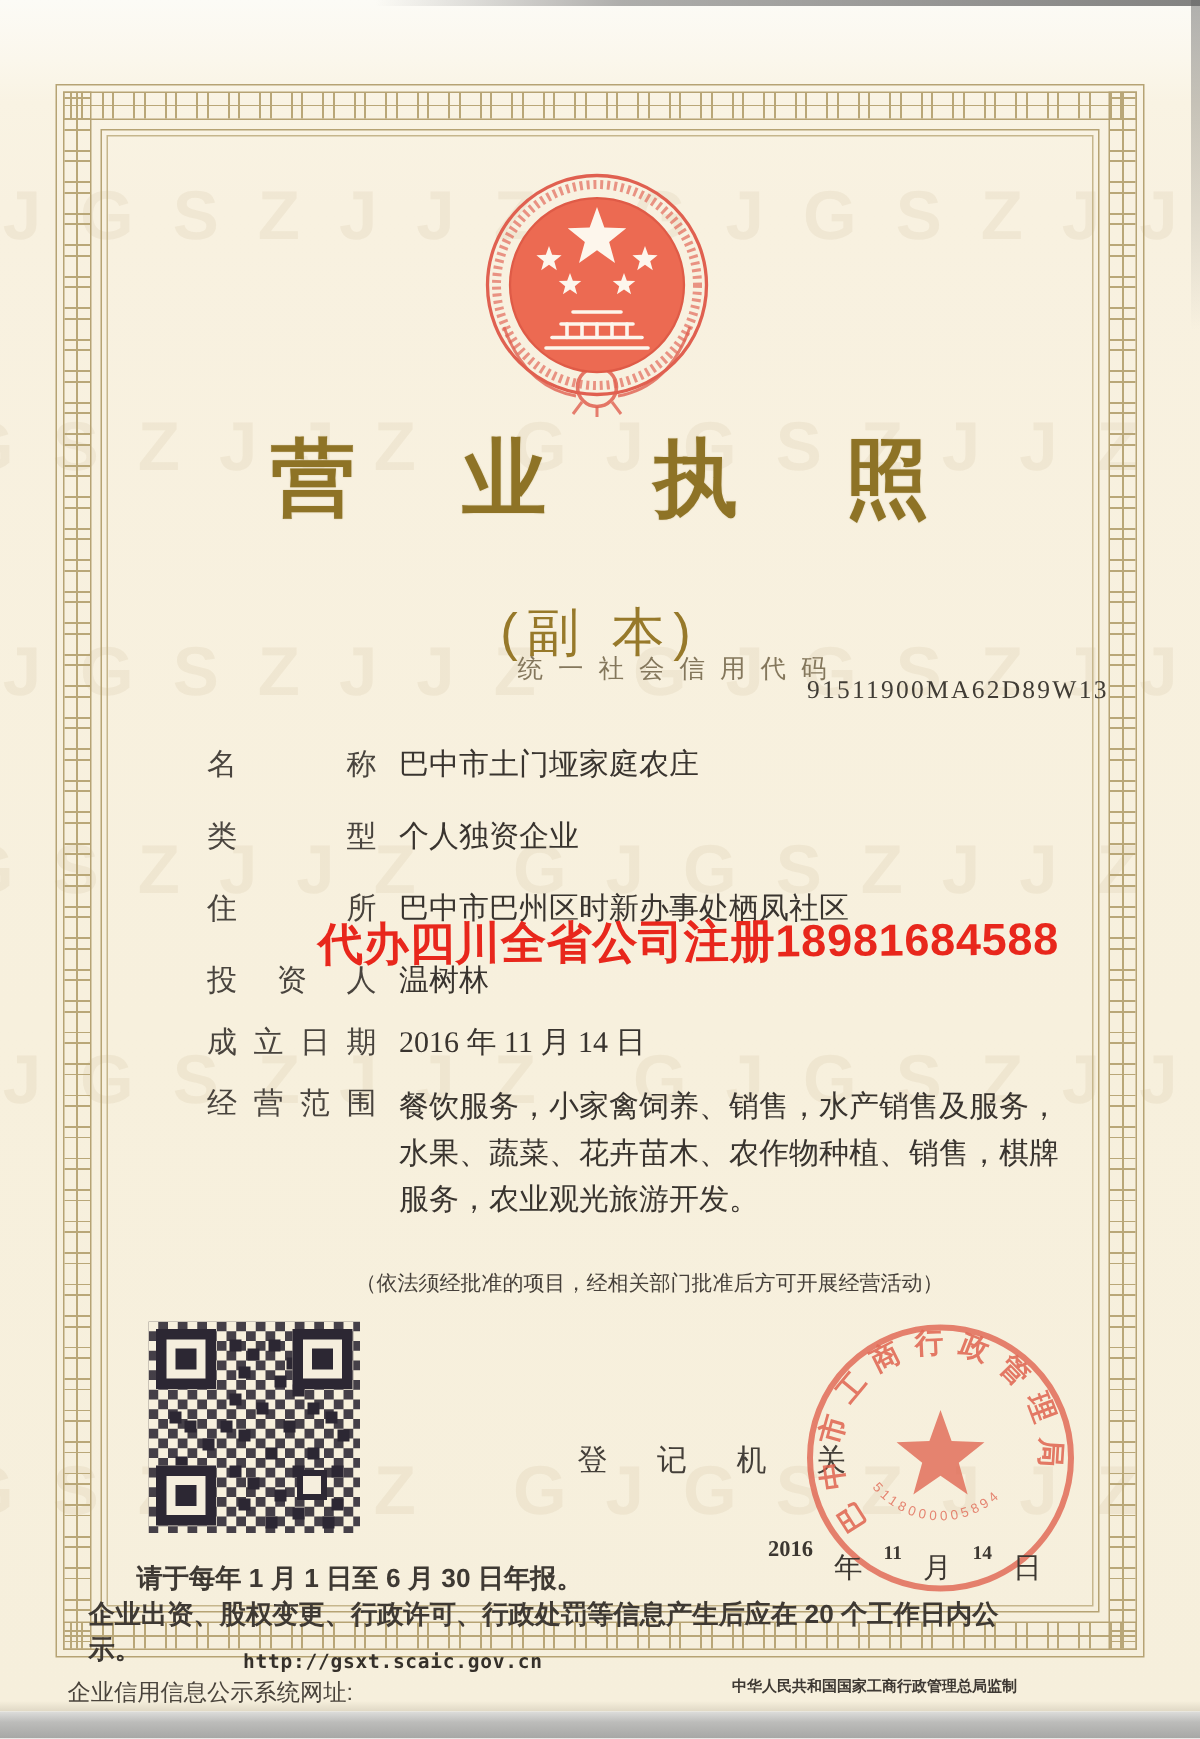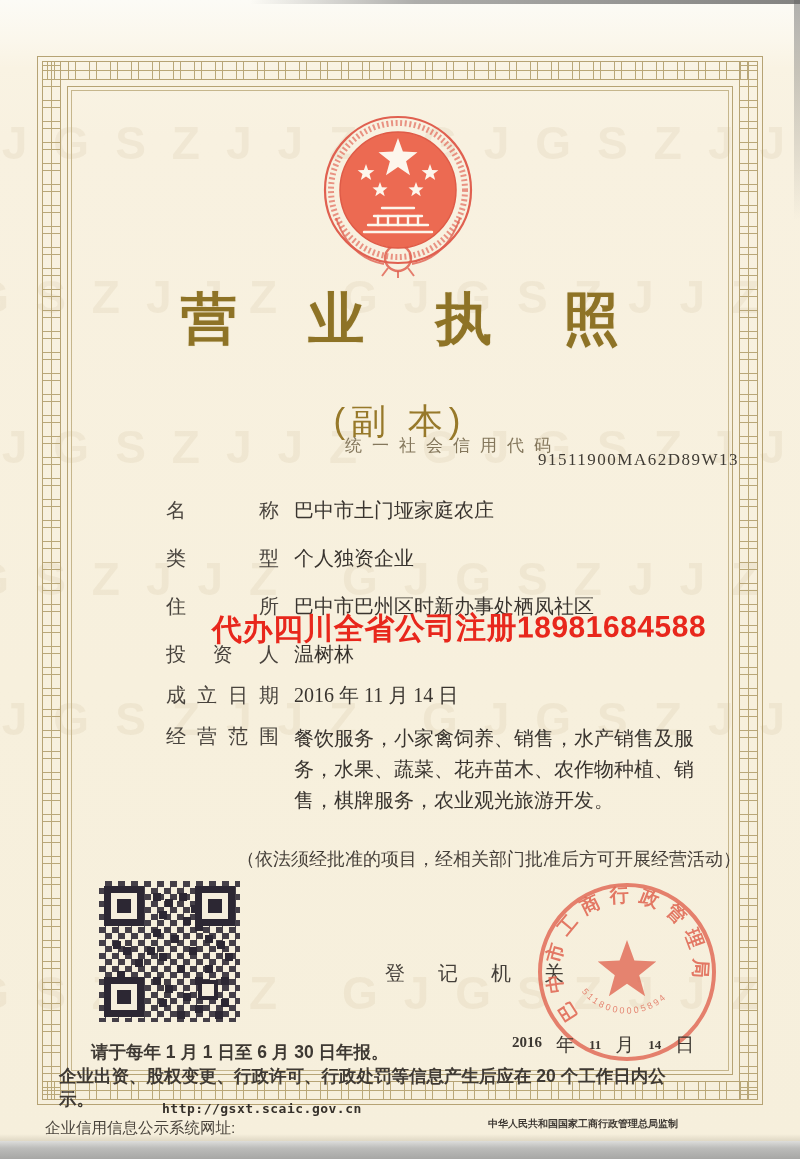--- a/index.html
+++ b/index.html
@@ -72,28 +72,28 @@
   }
   .code-value{
     position:absolute;left:538px;top:450px;
     font-size:17px;color:#403c35;letter-spacing:1.5px;white-space:nowrap;
   }
 
   
   .field-row{position:absolute;left:138px;width:580px;display:flex;align-items:flex-start;}
   .field-label{
     width:113px;flex:0 0 113px;font-size:20px;color:#49443e;
-    text-align:justify;text-align-last:justify;line-height:26px;white-space:normal;margin-left:28px;
+    text-align:justify;text-align-last:justify;line-height:26px;white-space:normal;
   }
   .field-value{
     margin-left:15px;font-size:20px;color:#39342f;line-height:26px;max-width:450px;
   }
   .row-scope .field-value{line-height:31px;max-width:452px;}
   .approval-note{
-    position:absolute;left:237px;top:847px;font-size:18px;color:#453f39;white-space:nowrap;
+    position:absolute;left:237px;top:847px;font-size:14px;color:#453f39;white-space:nowrap;
   }
 
   
   .overlay-ad{
     position:absolute;left:212px;top:608px;white-space:nowrap;
     font-family:"Liberation Sans","DejaVu Sans",sans-serif;
     font-size:30px;font-weight:bold;color:#e8271c;letter-spacing:.5px;
     transform:rotate(-.4deg);
   }
 
@@ -118,21 +118,21 @@
   .qr-f1{left:5px;top:5px;} .qr-f2{right:5px;top:5px;} .qr-f3{left:5px;bottom:5px;}
   .qr-align{position:absolute;right:22px;bottom:22px;width:12px;height:12px;border:4px solid #2c2733;background:#f5eedd;}
 
   
   .registration-label{
     position:absolute;left:385px;top:960px;font-size:20px;color:#443f39;
     letter-spacing:14px;white-space:nowrap;
   }
   .seal{position:absolute;left:532px;top:877px;opacity:.92;}
   .issue-date{
-    position:absolute;left:512px;top:1024px;display:flex;align-items:flex-end;
+    position:absolute;left:512px;top:1024px;display:flex;align-items:flex-start;
     color:#3c3731;white-space:nowrap;z-index:5;
   }
   .issue-date .num{font-size:15px;font-weight:bold;position:relative;top:1px;
     font-family:"Liberation Serif",serif;}
   .issue-date .num-sm{font-size:13px;font-weight:bold;position:relative;top:3px;
     font-family:"Liberation Serif",serif;}
   .issue-date .unit{font-size:19px;position:relative;top:8px;}
   .issue-date > span{margin-right:14px;}
 
   

